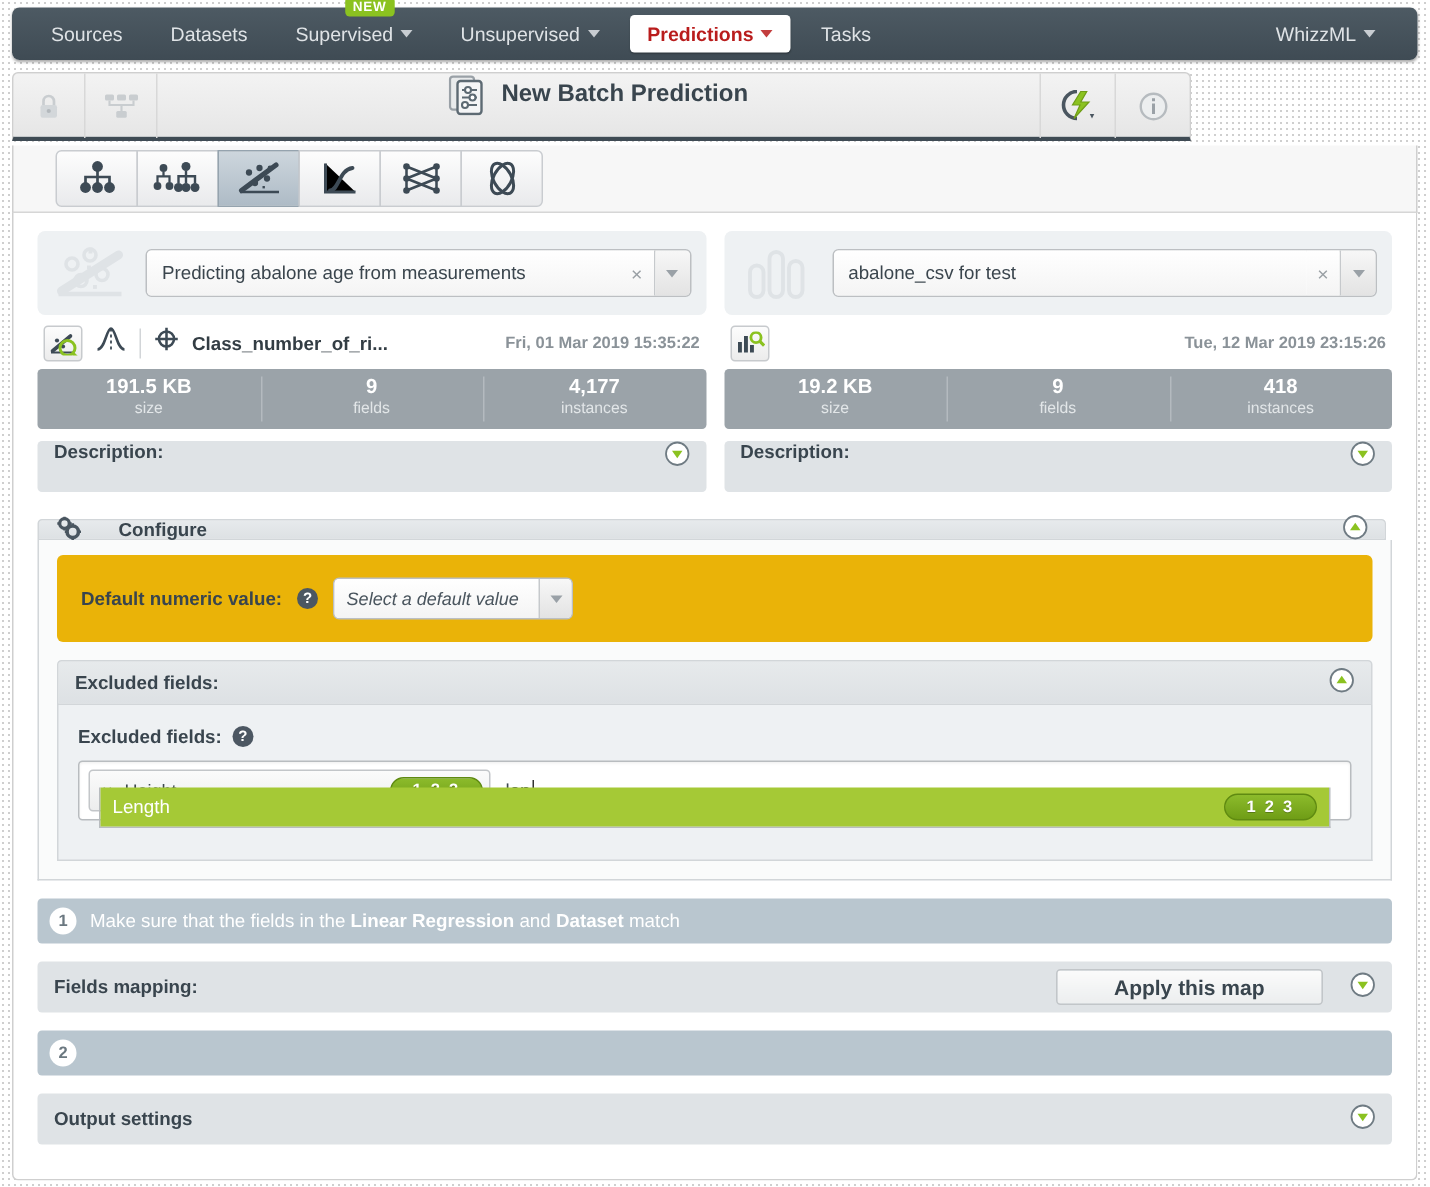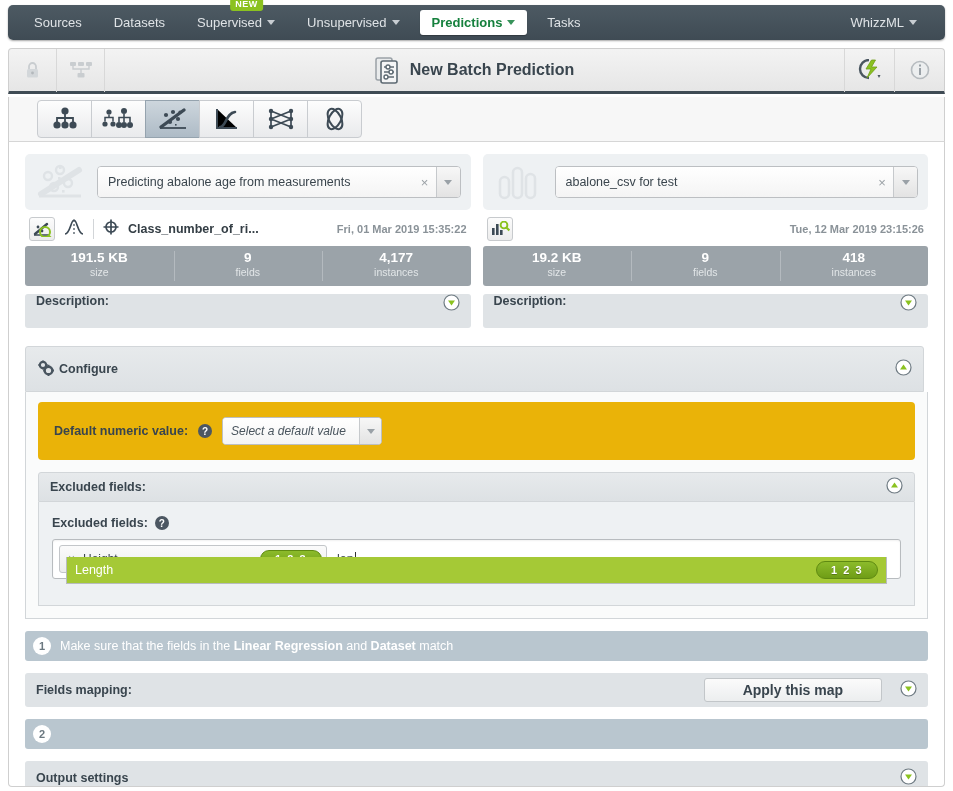--- a/index.html
+++ b/index.html
@@ -26,21 +26,21 @@
   }
   .navitem {
     color: #dfe3e6; font-size: 13px;
     padding: 5px 12px; margin: 0 4px;
     position: relative; white-space: nowrap;
     cursor: pointer; border-radius: 3px;
     display: flex; align-items: center; gap: 5px;
   }
   .navitem:first-child { margin-left: 14px; }
   .navitem.active {
-    background: #ffffff; color: #15803d; font-weight: bold;
+    background: #ffffff; color: #b91c1c; font-weight: bold;
     box-shadow: 0 1px 1px rgba(0,0,0,.25);
   }
   .caret-down {
     width: 0; height: 0; display: inline-block;
     border-left: 4px solid transparent;
     border-right: 4px solid transparent;
     border-top: 5px solid currentColor;
     opacity: .85;
   }
   .newbadge {
@@ -49,26 +49,26 @@
     background: #8bc220; color: #fff;
     font-size: 9px; font-weight: bold; letter-spacing: .5px;
     padding: 2px 5px 2px 5px; border-radius: 3px;
     line-height: 1;
   }
   .nav-right { margin-left: auto; margin-right: 16px; }
 
   
   .winhead {
     position: absolute; left: 8px; top: 48px;
-    width: 937px; height: 46px;
+    width: 786px; height: 46px;
     background: linear-gradient(to bottom,#f3f3f3 0%, #e6e6e6 100%);
     border: 1px solid #cfcfcf;
     border-bottom: 3px solid #3f4b54;
     border-radius: 4px 4px 0 0;
-    display: flex; align-items: center;
+    display: flex; align-items: flex-start;
   }
   .hbtn {
     width: 48px; height: 43px;
     display: flex; align-items: center; justify-content: center;
     border-right: 1px solid #d8d8d8;
   }
   .hbtn:first-child { border-left: none; }
   .winhead-title {
     flex: 1; display: flex; align-items: center; justify-content: center;
     gap: 9px; font-size: 16px; font-weight: bold; color: #39454e;
@@ -186,25 +186,25 @@
     margin-top: 8px; height: 34px;
     background: #dfe3e6; border-radius: 3px;
     display: flex; padding: 0 11px;
     font-size: 12.5px; font-weight: bold; color: #39454e;
   }
   .circ-arrow { margin-left: auto; }
 
   
   .sec-head {
     margin: 18px 20px 0 16px;
-    height: 46px;
+    height: 14px;
     background: linear-gradient(to bottom,#e7eaec 0%,#dde1e4 100%);
     border: 1px solid #d2d6d9;
     border-radius: 3px 3px 0 0;
-    display: flex; align-items: center; padding: 0 11px; gap: 4px;
+    display: flex; align-items: center; padding: 0 11px; gap: 24px;
     font-size: 12.5px; font-weight: bold; color: #39454e;
   }
   .cfg-body {
     margin: 0 16px; background: #fafbfb;
     border: 1px solid #d2d6d9; border-top: none;
     padding: 10px 12px 12px 12px;
   }
   .cfg-inner {
     background: #eab308; border-radius: 4px;
     padding: 14px 16px;

